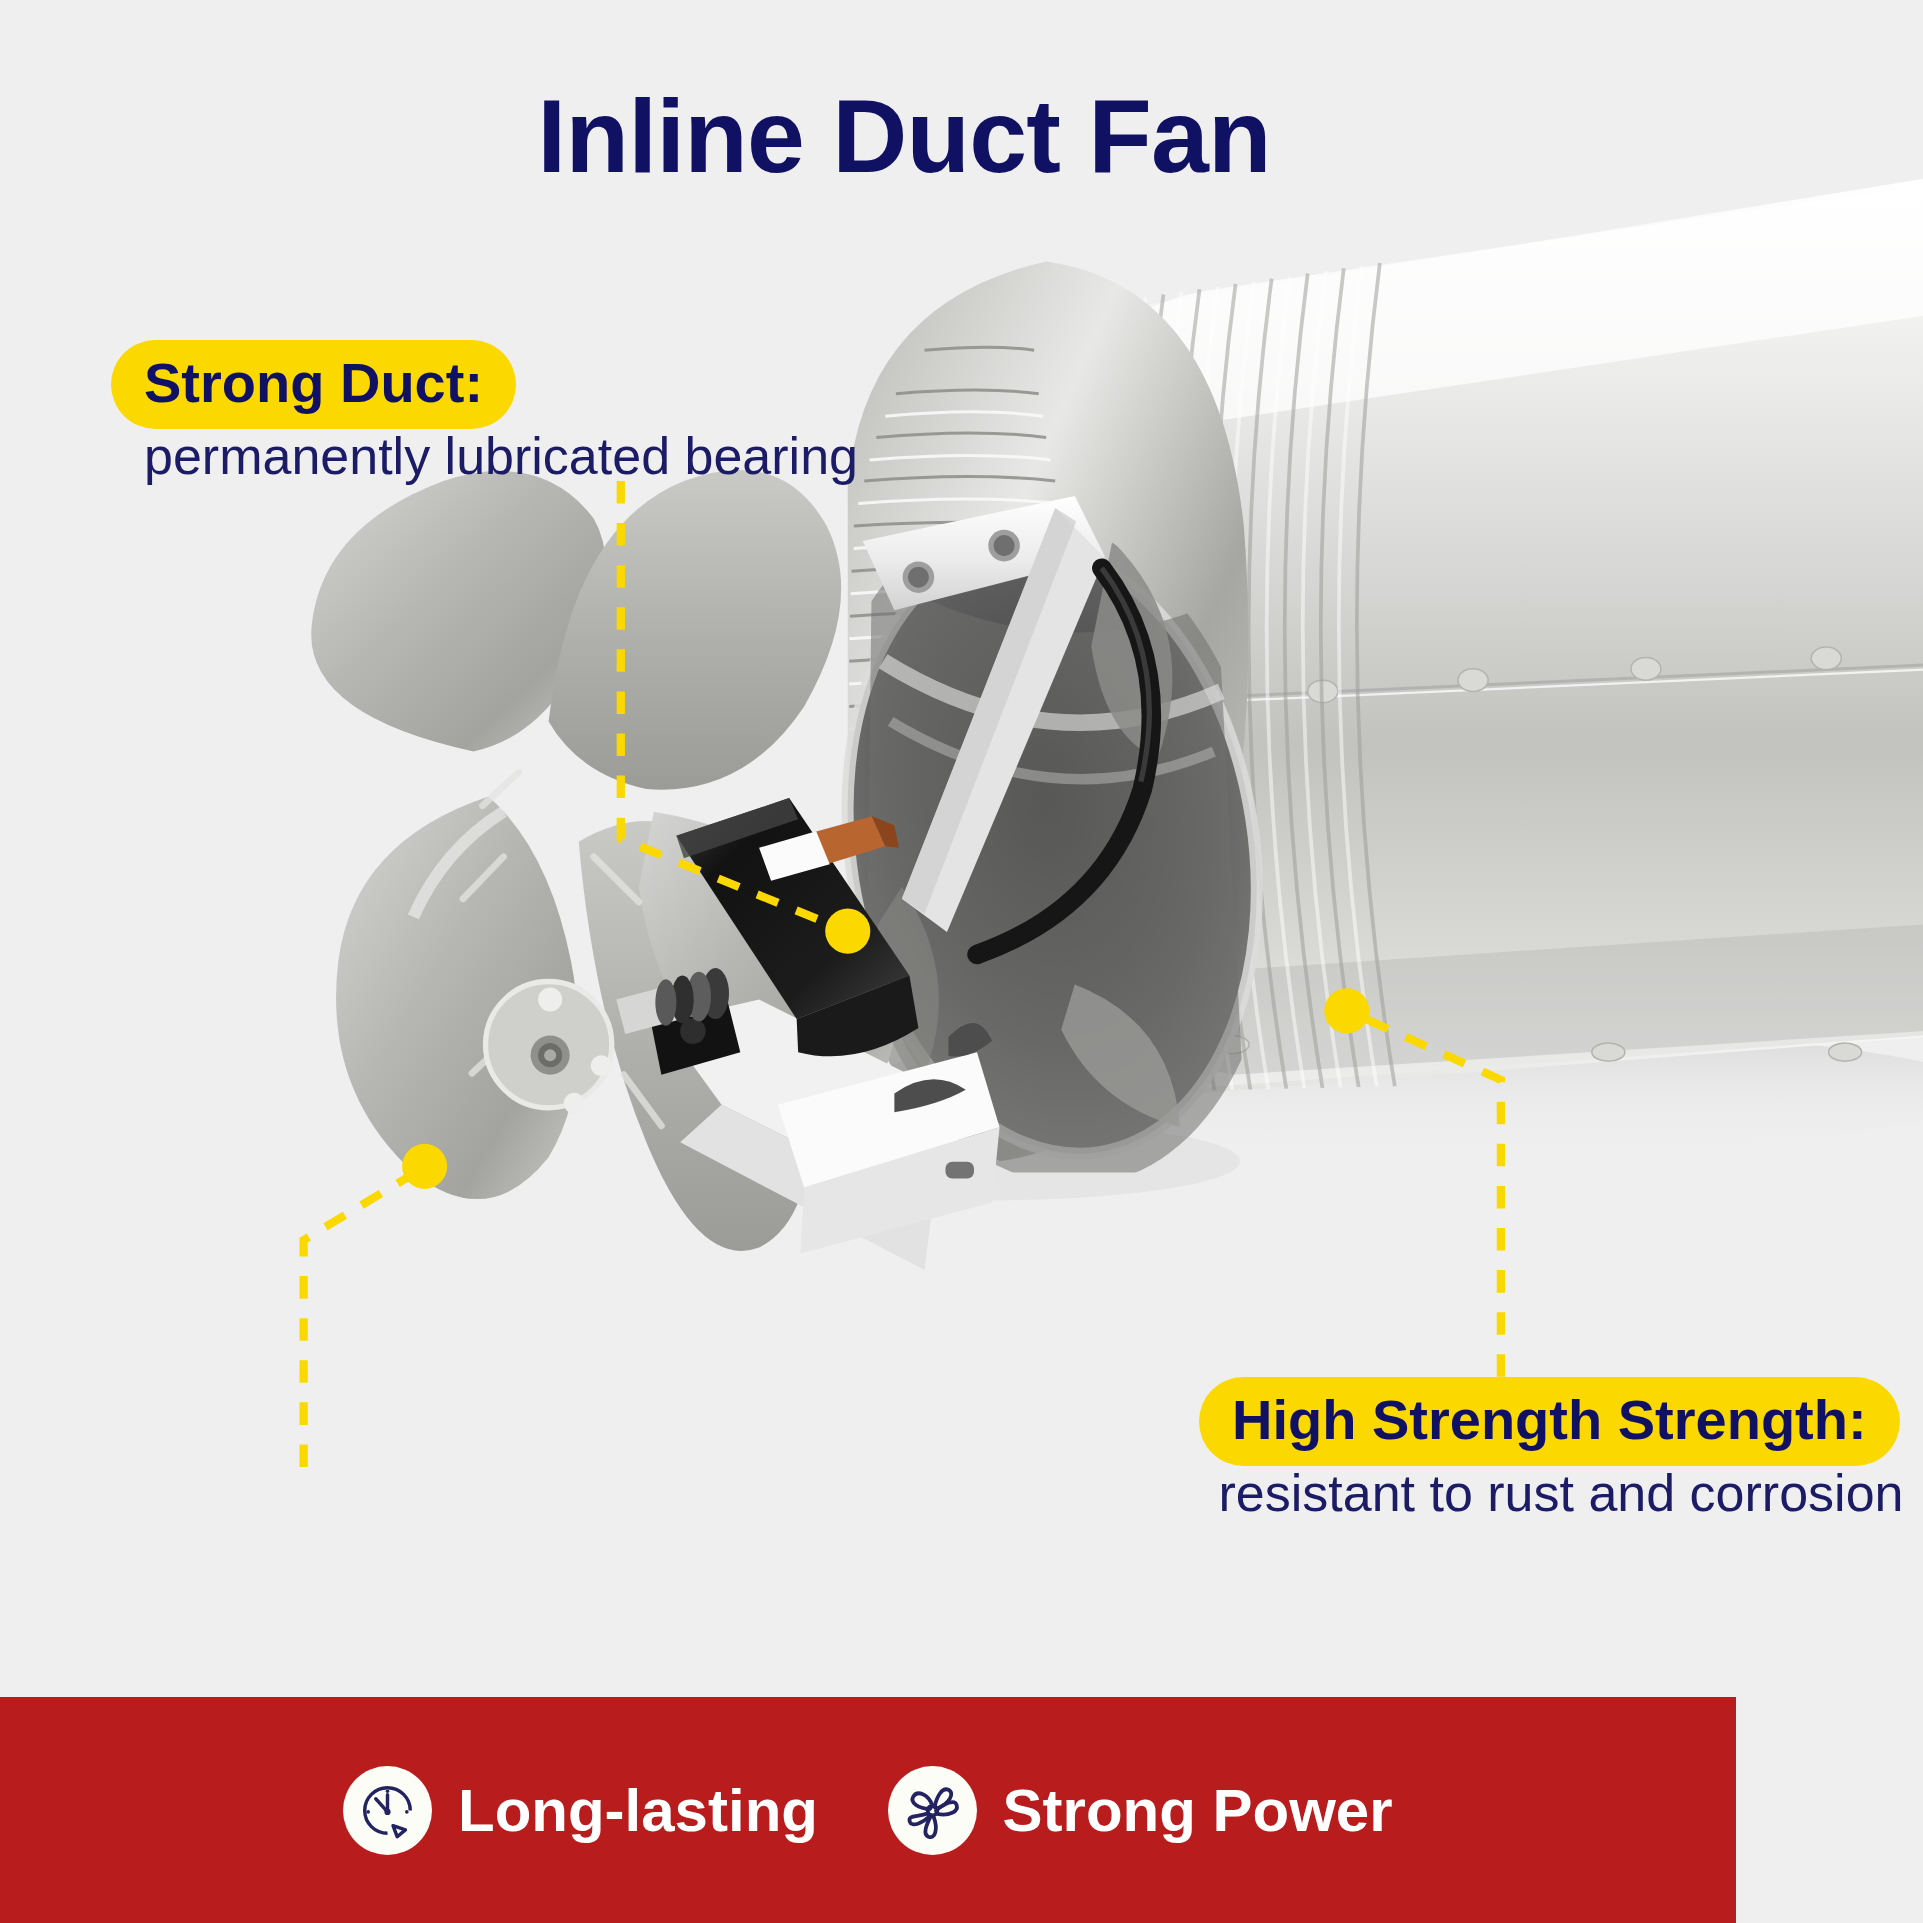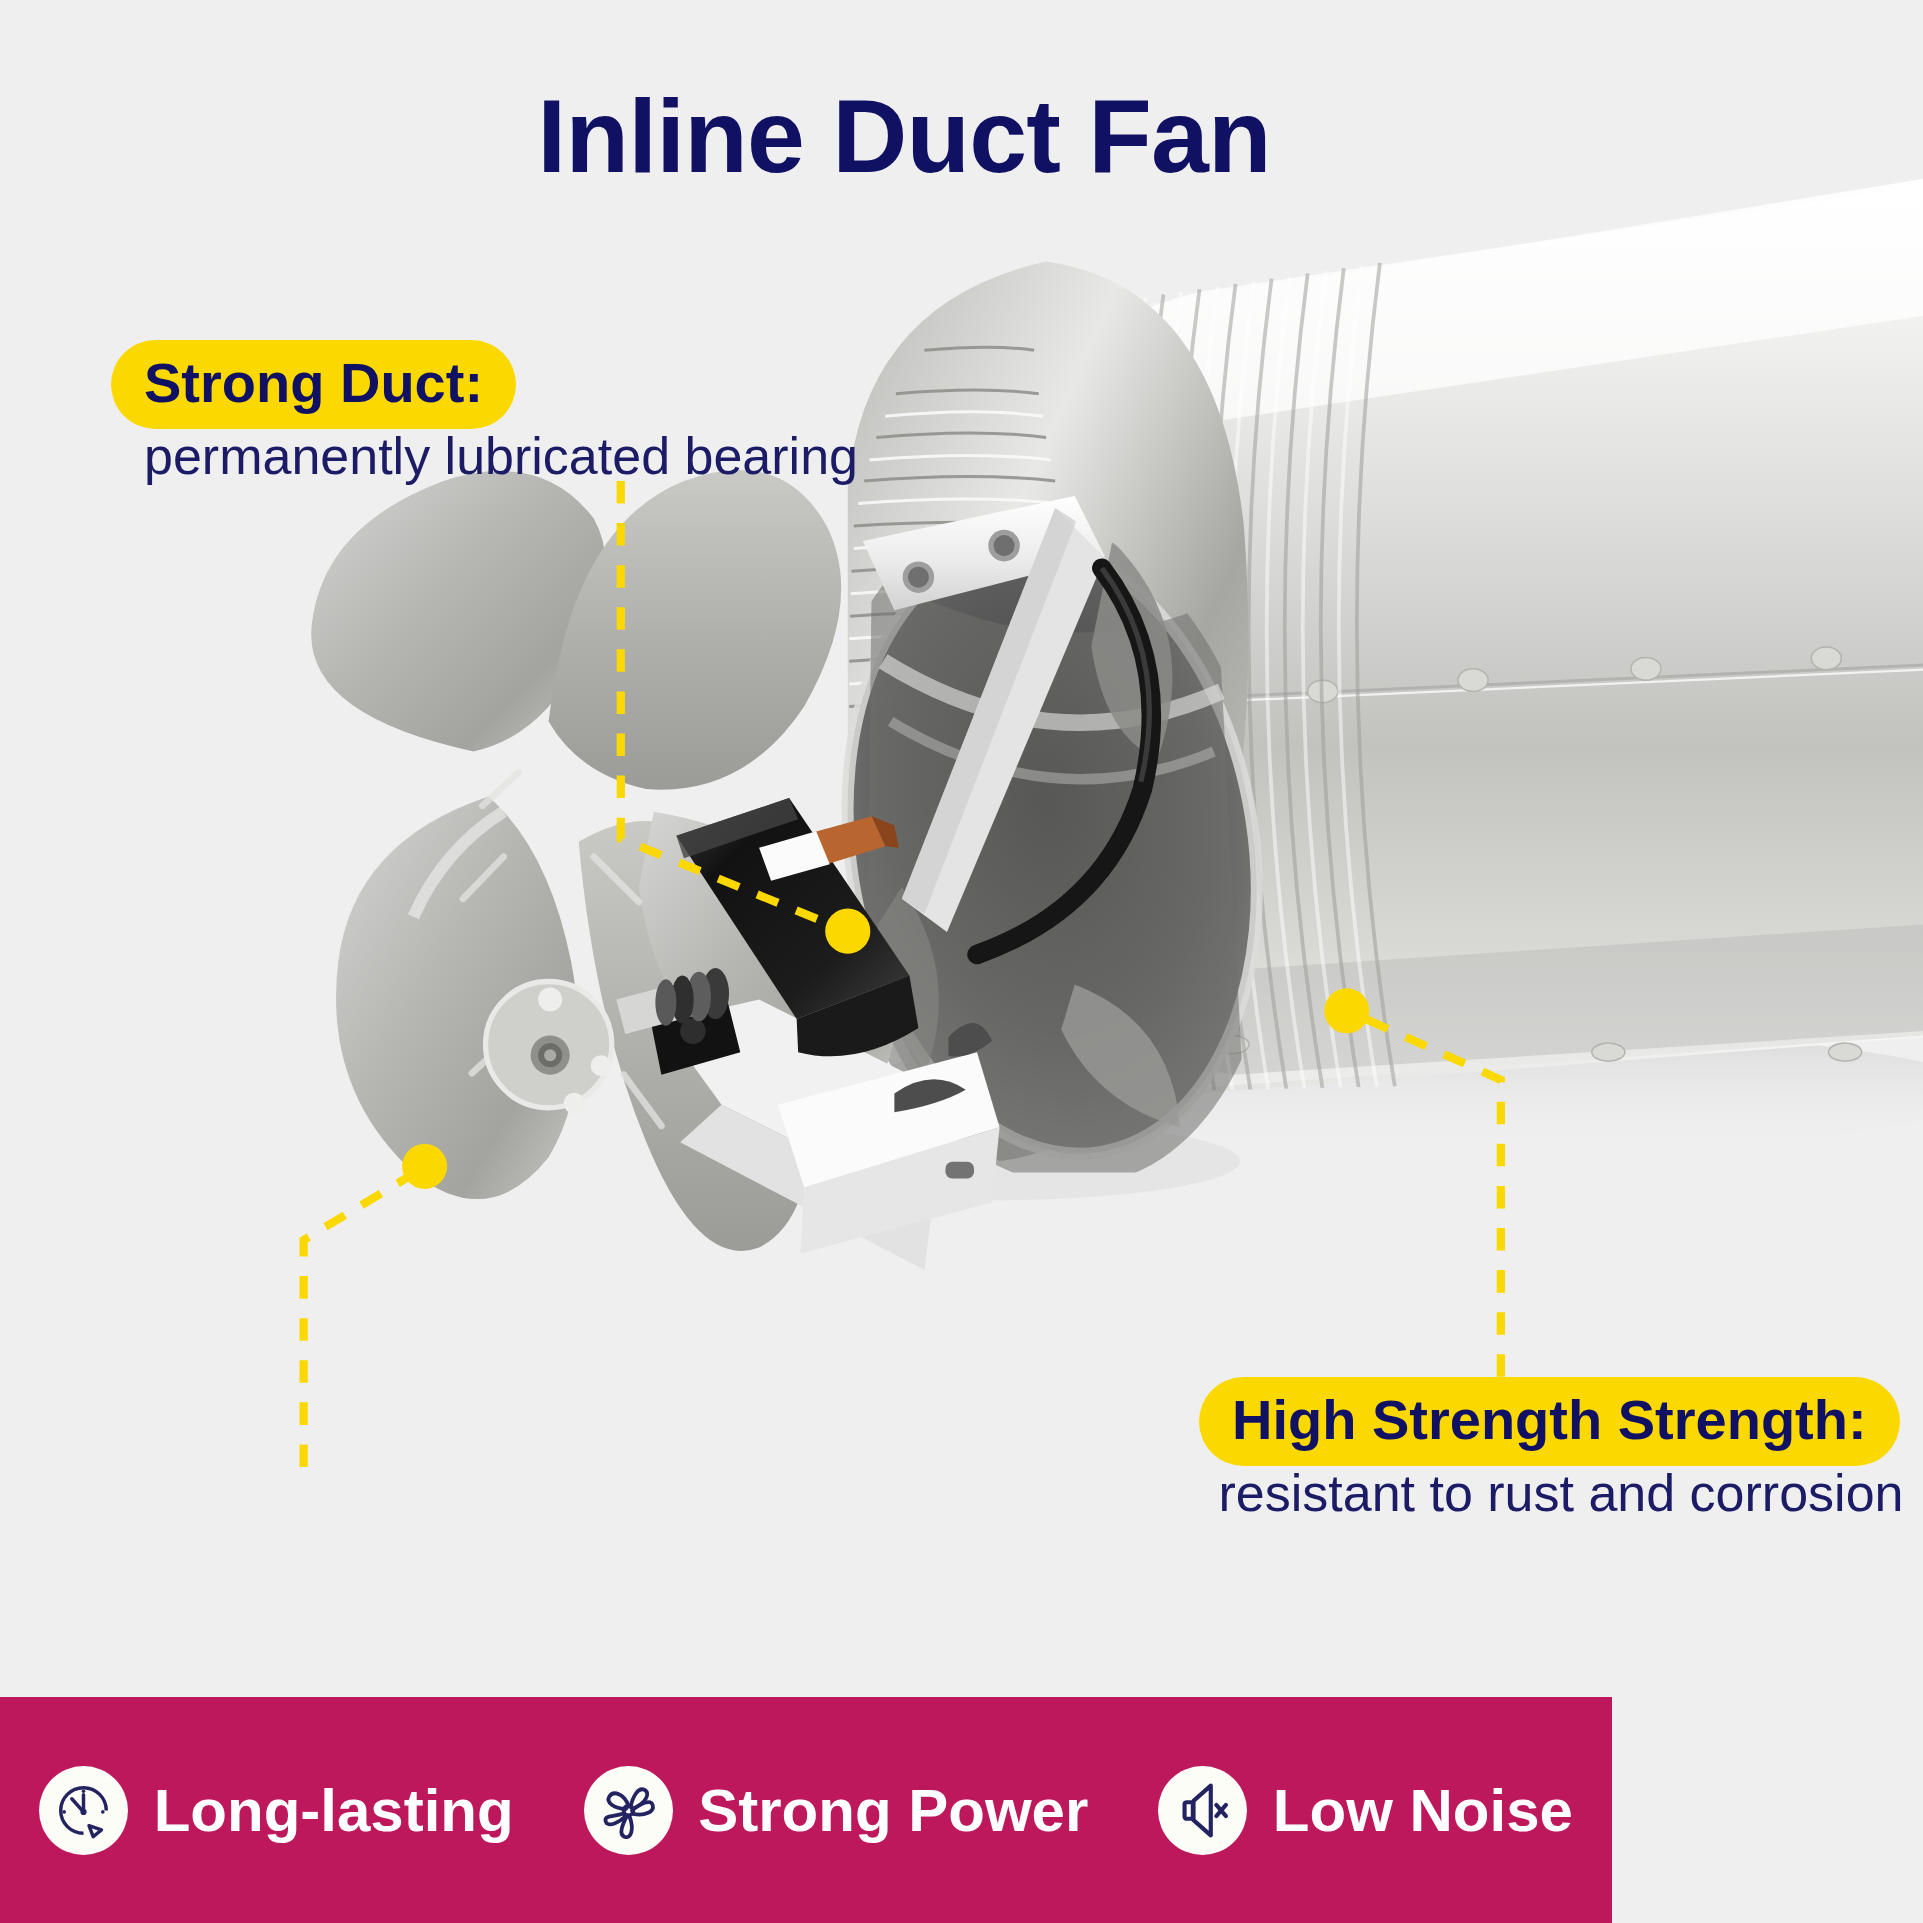--- a/index.html
+++ b/index.html
@@ -42,22 +42,22 @@
   #callout-blades{left:27px;top:1474px;}
   #callout-blades .sub{margin-left:33px;}
   #callout-housing{left:1199px;top:1377px;}
   #callout-housing .sub{margin-left:19.5px;}
 
   
   #leaders{position:absolute;left:0;top:0;width:1924px;height:1721px;}
 
   
   #feature-bar{
-    position:absolute;left:0;top:1697px;width:1612px;height:227px;
-    background:#be185d;
+    position:absolute;left:0;top:1697px;width:1736px;height:227px;
+    background:#b91c1c;
     display:flex;align-items:center;justify-content:center;
   }
   .feature{
     display:flex;align-items:center;
     margin:0 35px;
   }
   .feature .badge{
     width:89px;height:89px;border-radius:50%;
     background:#fdfdf8;
     display:flex;align-items:center;justify-content:center;
@@ -388,30 +388,17 @@
             <path d="M57 55 C74 58 88 52 85 42 C82 33 67 40 55 50 Z"></path>
             <path d="M52 60 C58 77 54 92 44 88 C35 84 42 69 48 57 Z"></path>
             <path d="M44 54 C28 60 14 56 17 66 C20 75 36 68 46 58 Z"></path>
           </g>
           <circle cx="50" cy="50" r="7" fill="none" stroke="#232361" stroke-width="5.5"></circle>
         </svg>
       </div>
       <div class="flabel">Strong Power</div>
     </div>
 
-    <div class="feature">
-      <div class="badge">
-        <svg width="69" height="69" viewBox="0 0 100 100">
-          <path d="M62 14 L37 36 L37 64 L62 86 Z" fill="none" stroke="#232361" stroke-width="6" stroke-linejoin="round"></path>
-          <rect x="24" y="38" width="12" height="24" rx="3" fill="none" stroke="#232361" stroke-width="6"></rect>
-          <g stroke="#232361" stroke-width="6" stroke-linecap="round">
-            <path d="M70 42 L84 58"></path>
-            <path d="M84 42 L70 58"></path>
-          </g>
-        </svg>
-      </div>
-      <div class="flabel">Low Noise</div>
-    </div>
 
   </div>
 
 </div>
 
 
 </body></html>

